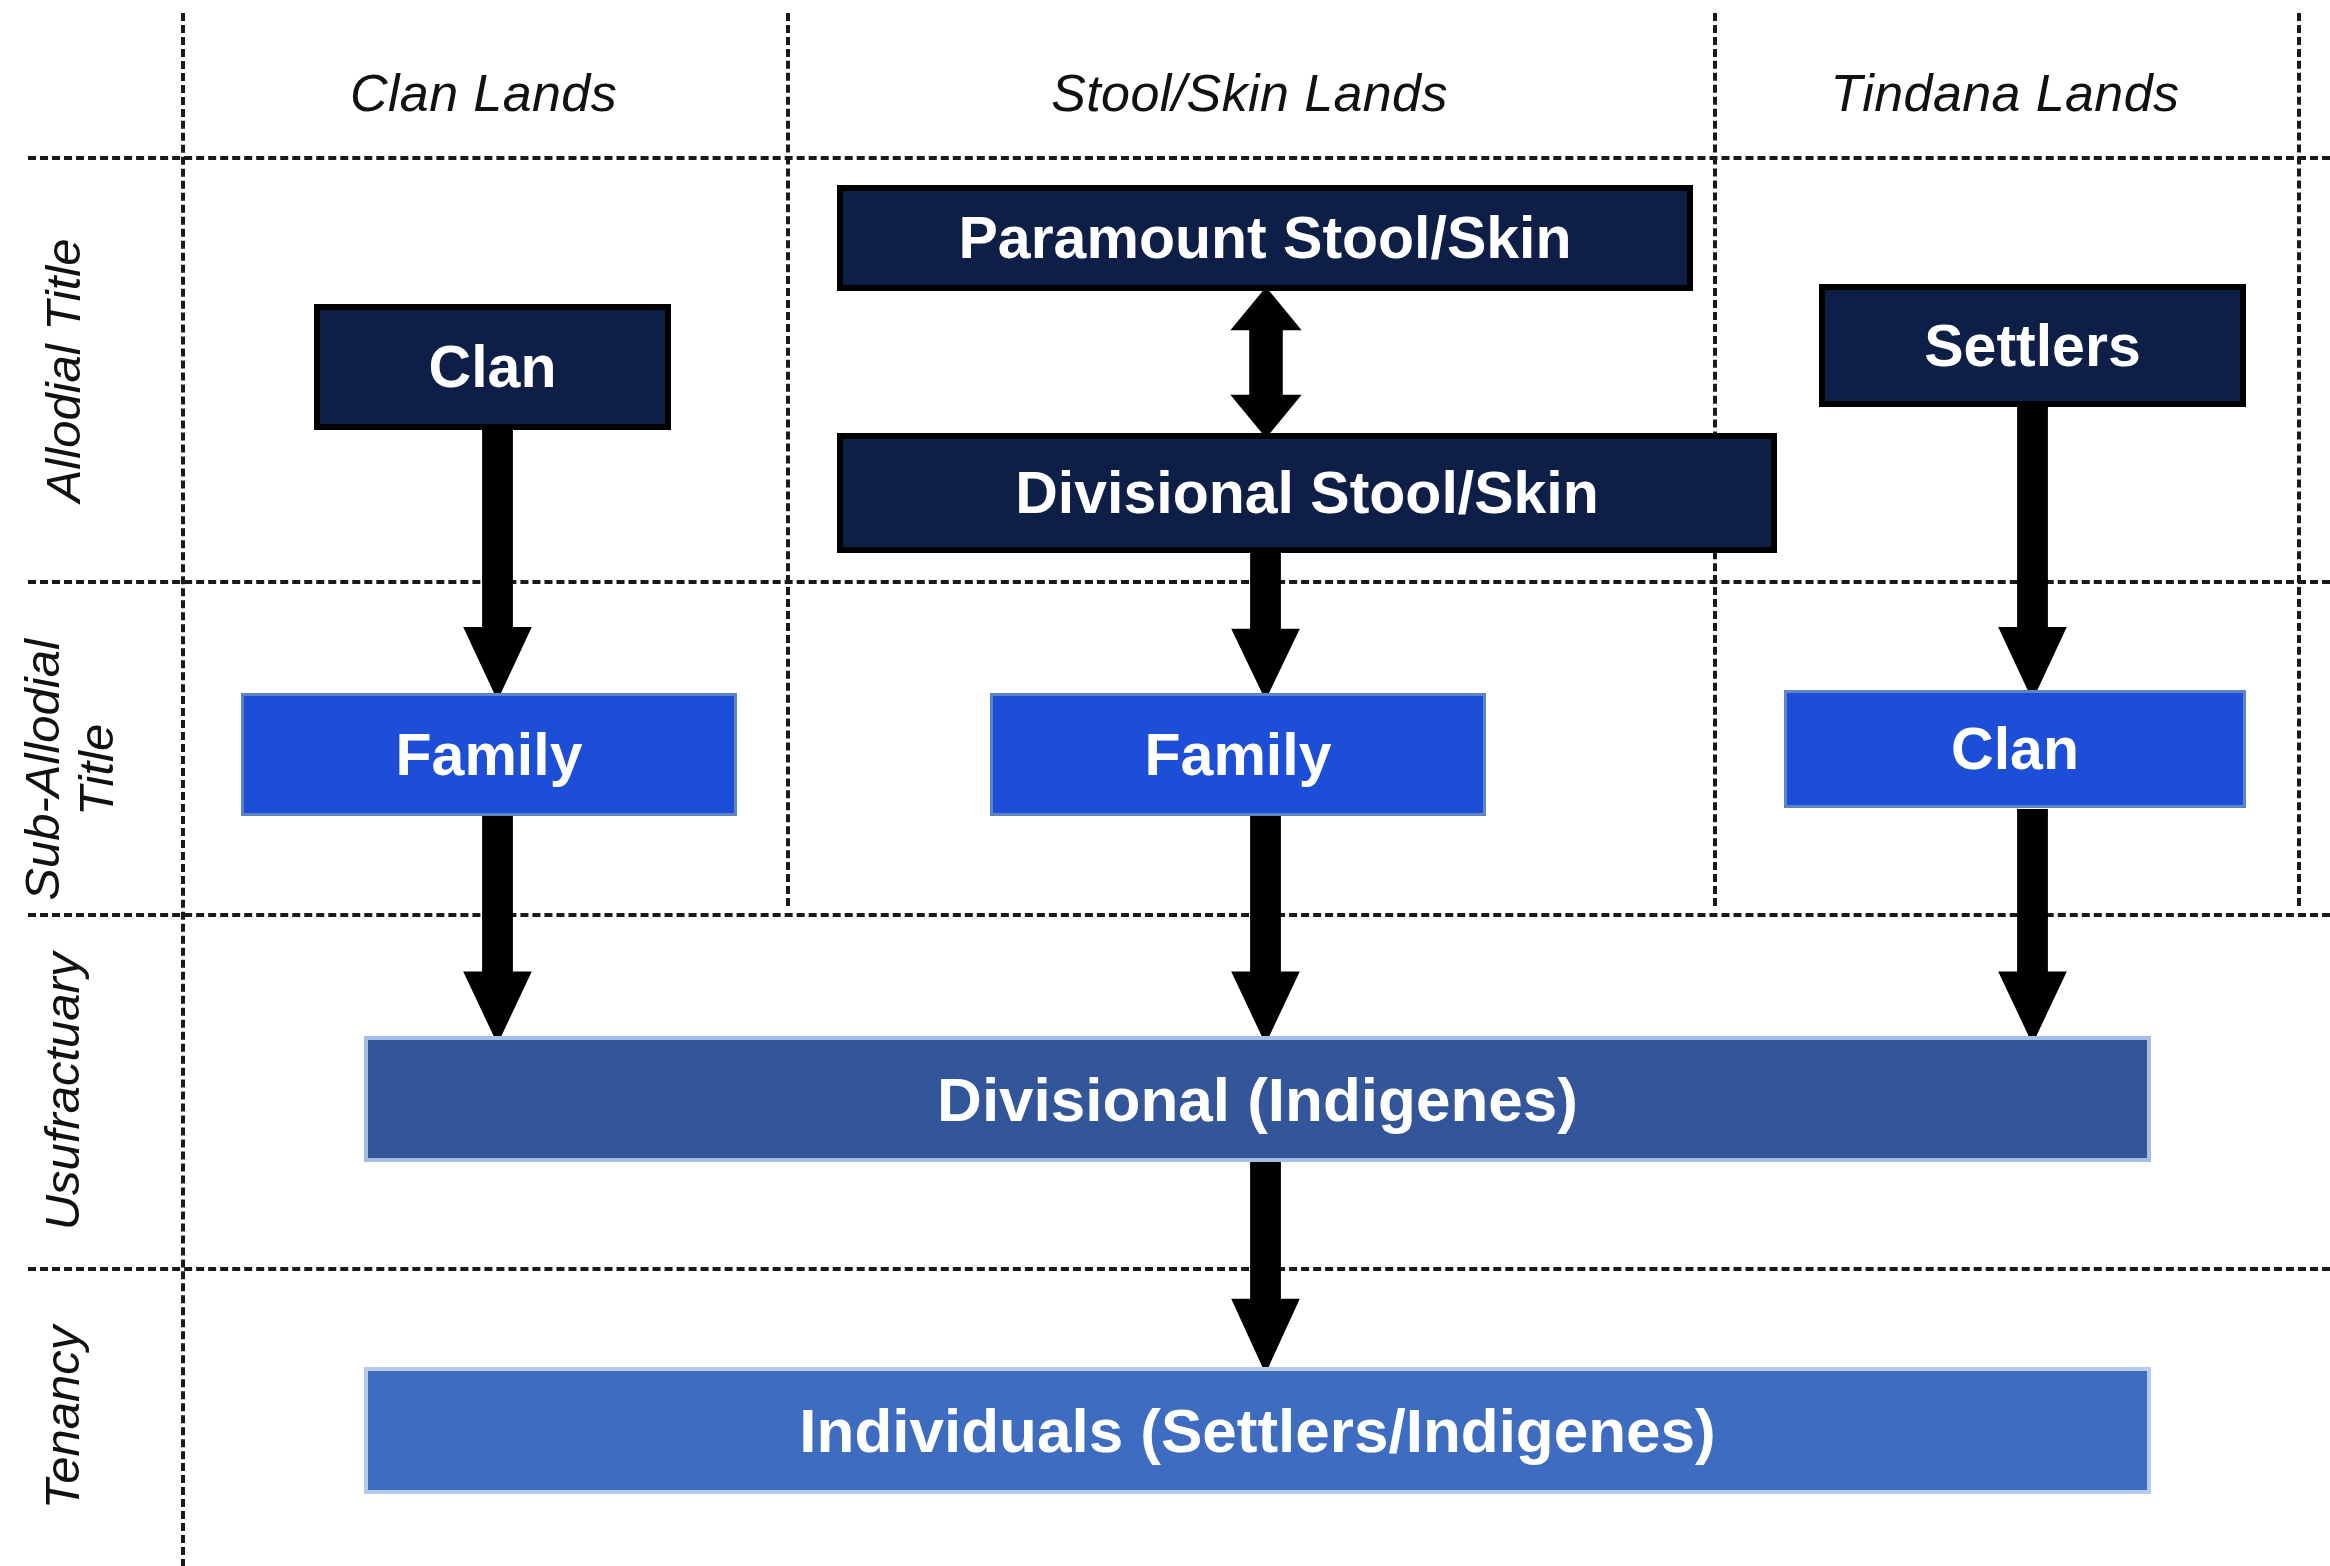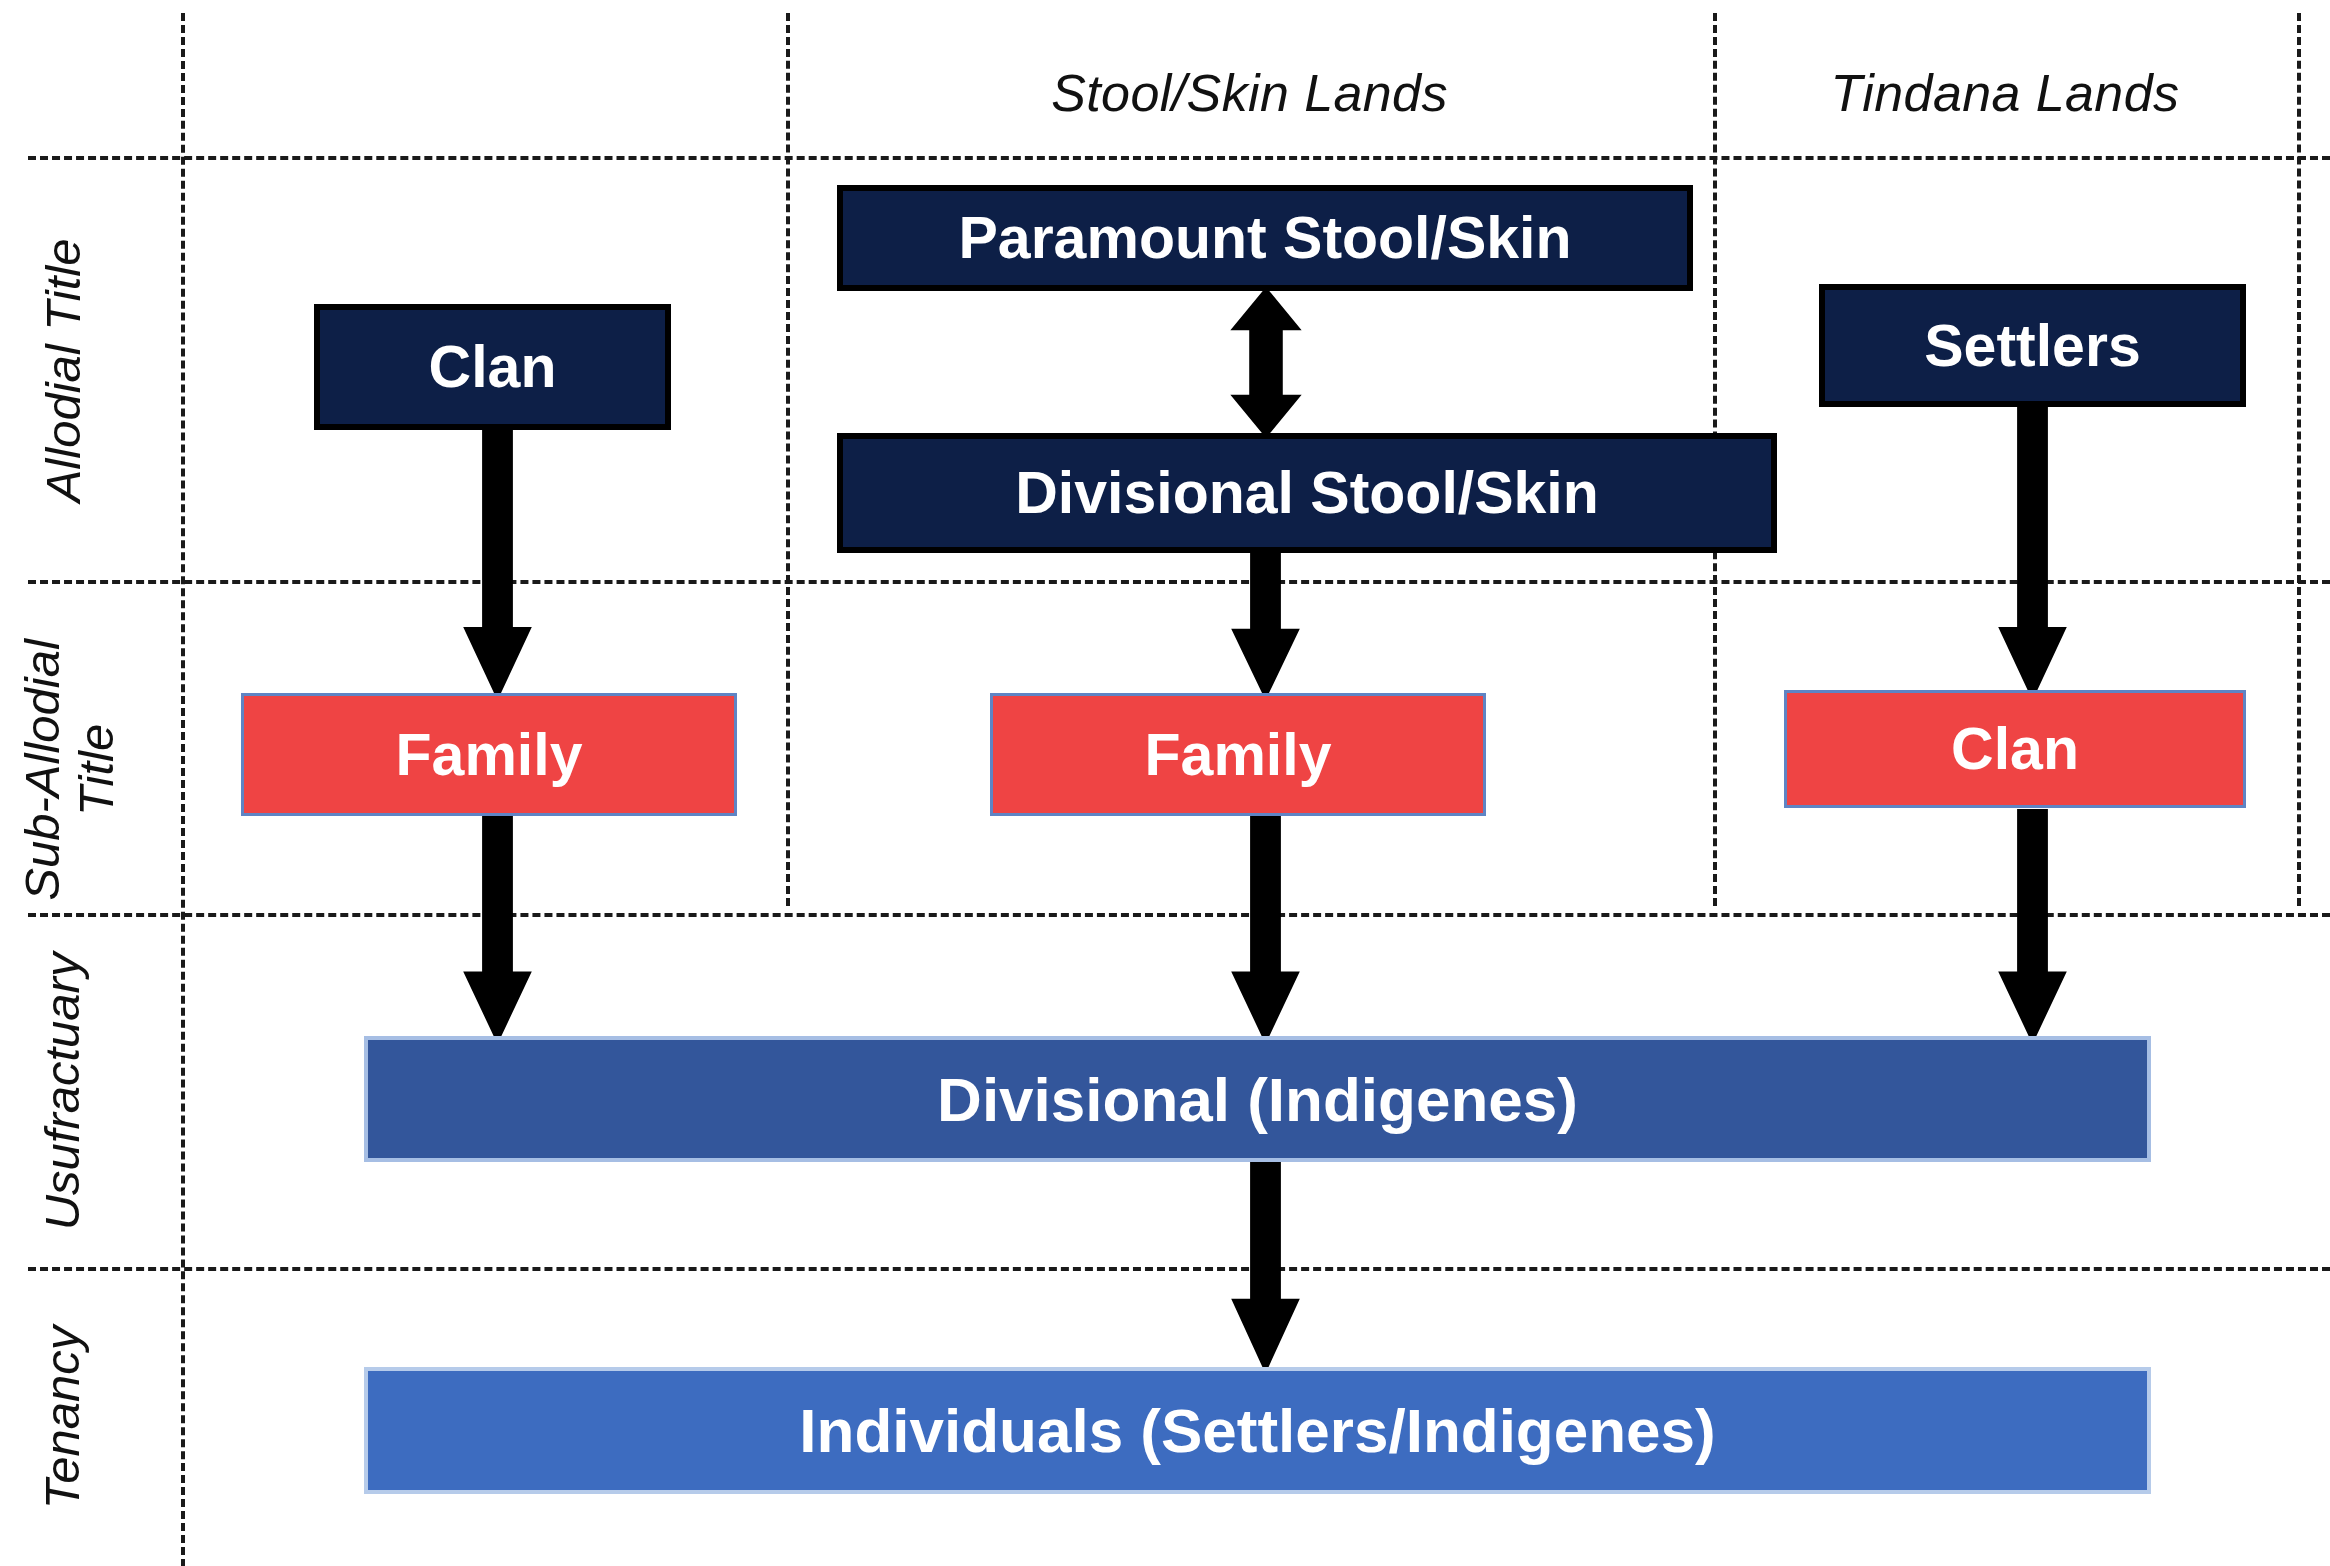--- a/index.html
+++ b/index.html
@@ -62,21 +62,21 @@
     text-align:center;
     box-sizing:border-box;
     white-space:nowrap;
   }
   .node.dark{
     background:#0d1f47;
     border:6.3px solid #000000;
     font-size:59px;
   }
   .node.mid{
-    background:#ef4444;
+    background:#1d4ed8;
     border:3.5px solid #5f84c4;
     font-size:59px;
   }
   .node.wide1{
     background:#33569b;
     border:4.9px solid #a6bee4;
     font-size:62px;
   }
   .node.wide2{
     background:#3d6cc0;
@@ -96,20 +96,21 @@
   <div class="vline" style="left:181px;  top:12.6px;   height:1554px;"></div>
   <div class="vline" style="left:786px; top:12.6px;   height:893px;"></div>
   <div class="vline" style="left:1713px; top:12.6px;   height:893px;"></div>
   <div class="vline" style="left:2297px; top:12.6px;   height:893px;"></div>
 
   <div class="hline" style="left:28px;   top:156px;  width:2302px;"></div>
   <div class="hline" style="left:28px;   top:580px;  width:2302px;"></div>
   <div class="hline" style="left:28px;   top:913px; width:2302px;"></div>
   <div class="hline" style="left:28px;   top:1267px; width:2302px;"></div>
 
+  <div class="colhead" style="left:181px; top:63px; width:605px;">Clan Lands</div>
   <div class="colhead" style="left:786px; top:63px; width:927px;">Stool/Skin Lands</div>
   <div class="colhead" style="left:1713px; top:63px; width:584px;">Tindana Lands</div>
 
   <div class="rowlabel" style="left:-133px; top:343px; width:392px; transform:rotate(-90deg);">Allodial Title</div>
 
   <div class="rowlabel two" style="left:-112px; top:716px; width:364px; transform:rotate(-90deg);">
     <span>Sub-Allodial</span><br>
     <span>Title</span>
   </div>
 

